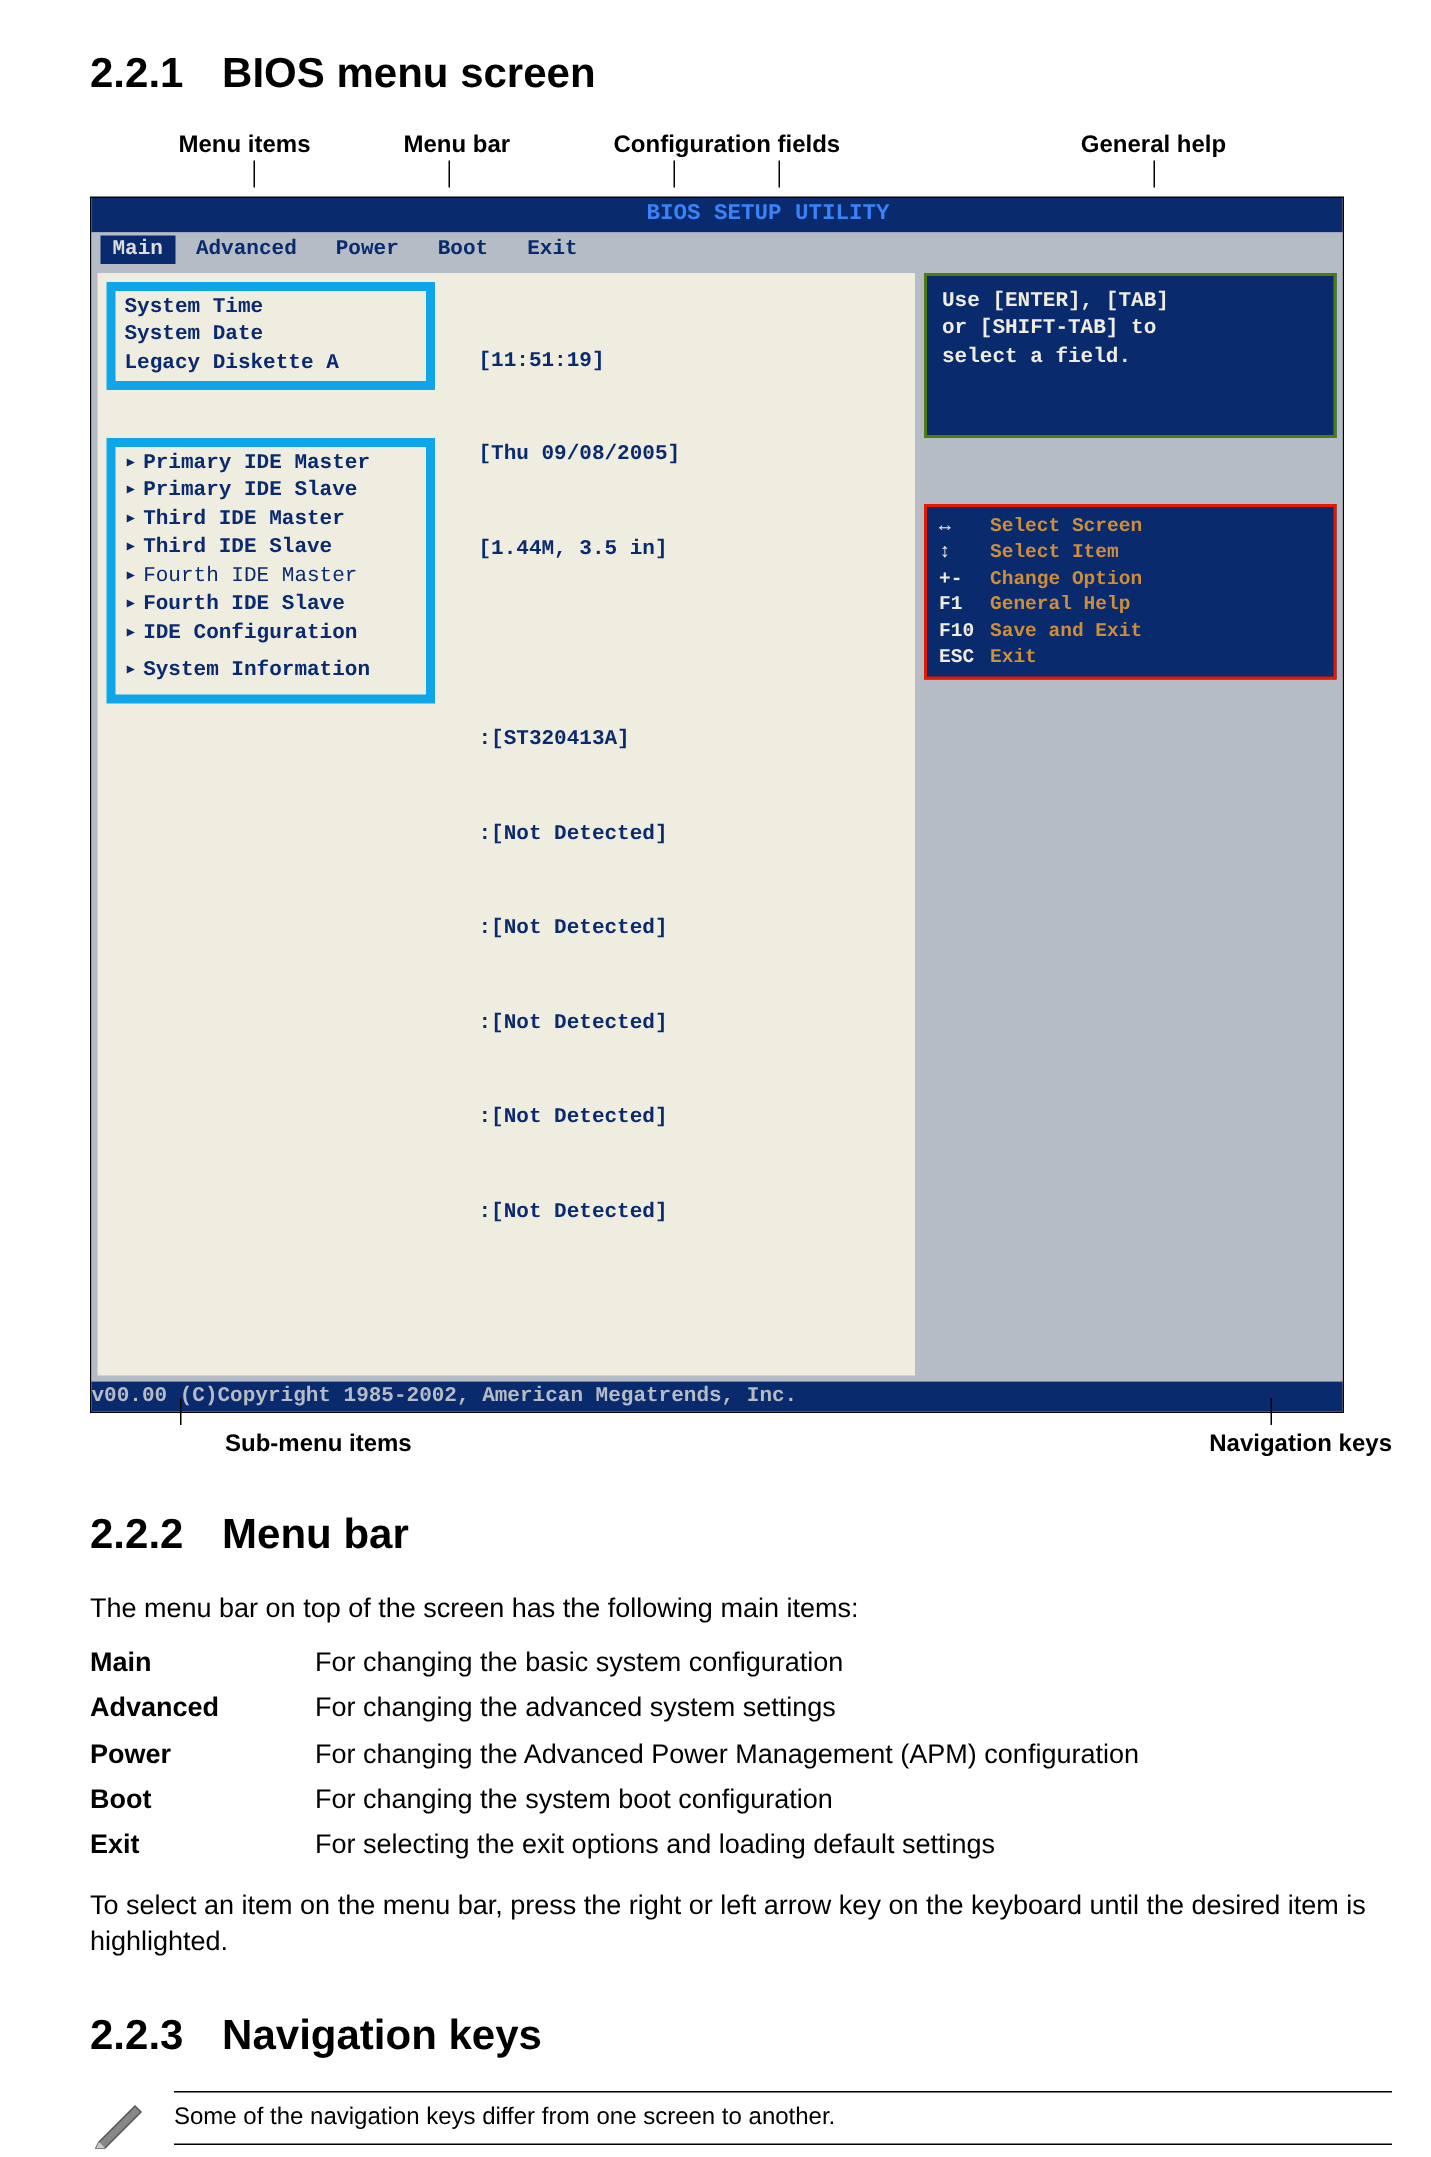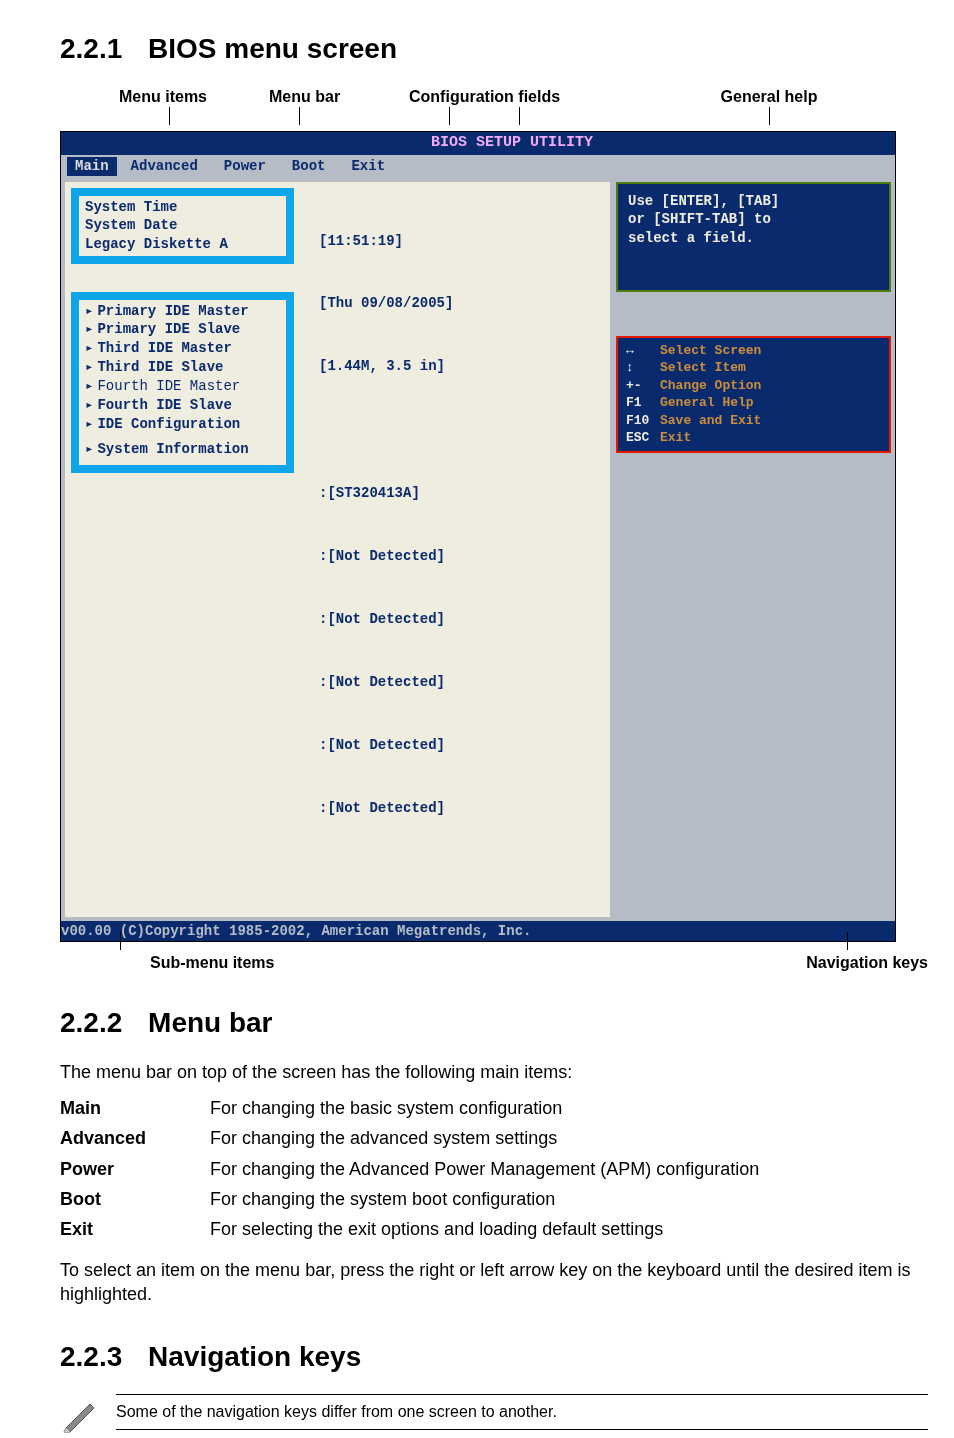--- a/index.html
+++ b/index.html
@@ -43,21 +43,21 @@
   
   .bios {
     width: 834px;
     border: 1px solid #000;
     font-family: "Consolas", "Courier New", monospace;
     font-size: 14px;
     margin-bottom: 6px;
   }
   .bios-titlebar {
     background: #0a2a6e;
-    color: #f0abfc;
+    color: #3b82f6;
     text-align: center;
     padding: 1px 0;
     display: flex;
     font-weight: bold;
     font-size: 15px;
   }
   .bios-title-left {
     width: 68px;
   }
   .bios-menubar {
@@ -114,21 +114,21 @@
   .bios-nav .k { display:inline-block; width:34px; color:#efece0;}
   .bios-footer {
     background: #0a2a6e;
     color: #b5bcc6;
     font-weight: bold;
     padding: 1px 0;
     font-size:14px;
   }
 
   .redbox {
-    border: 8px solid #0ea5e9;
+    border: 6px solid #0ea5e9;
     padding: 2px 6px;
   }
   .redbox.top {
     width: 195px;
     position:absolute;
     top:6px; left:6px;
   }
   .redbox.bot {
     width: 195px;
     position:absolute;

